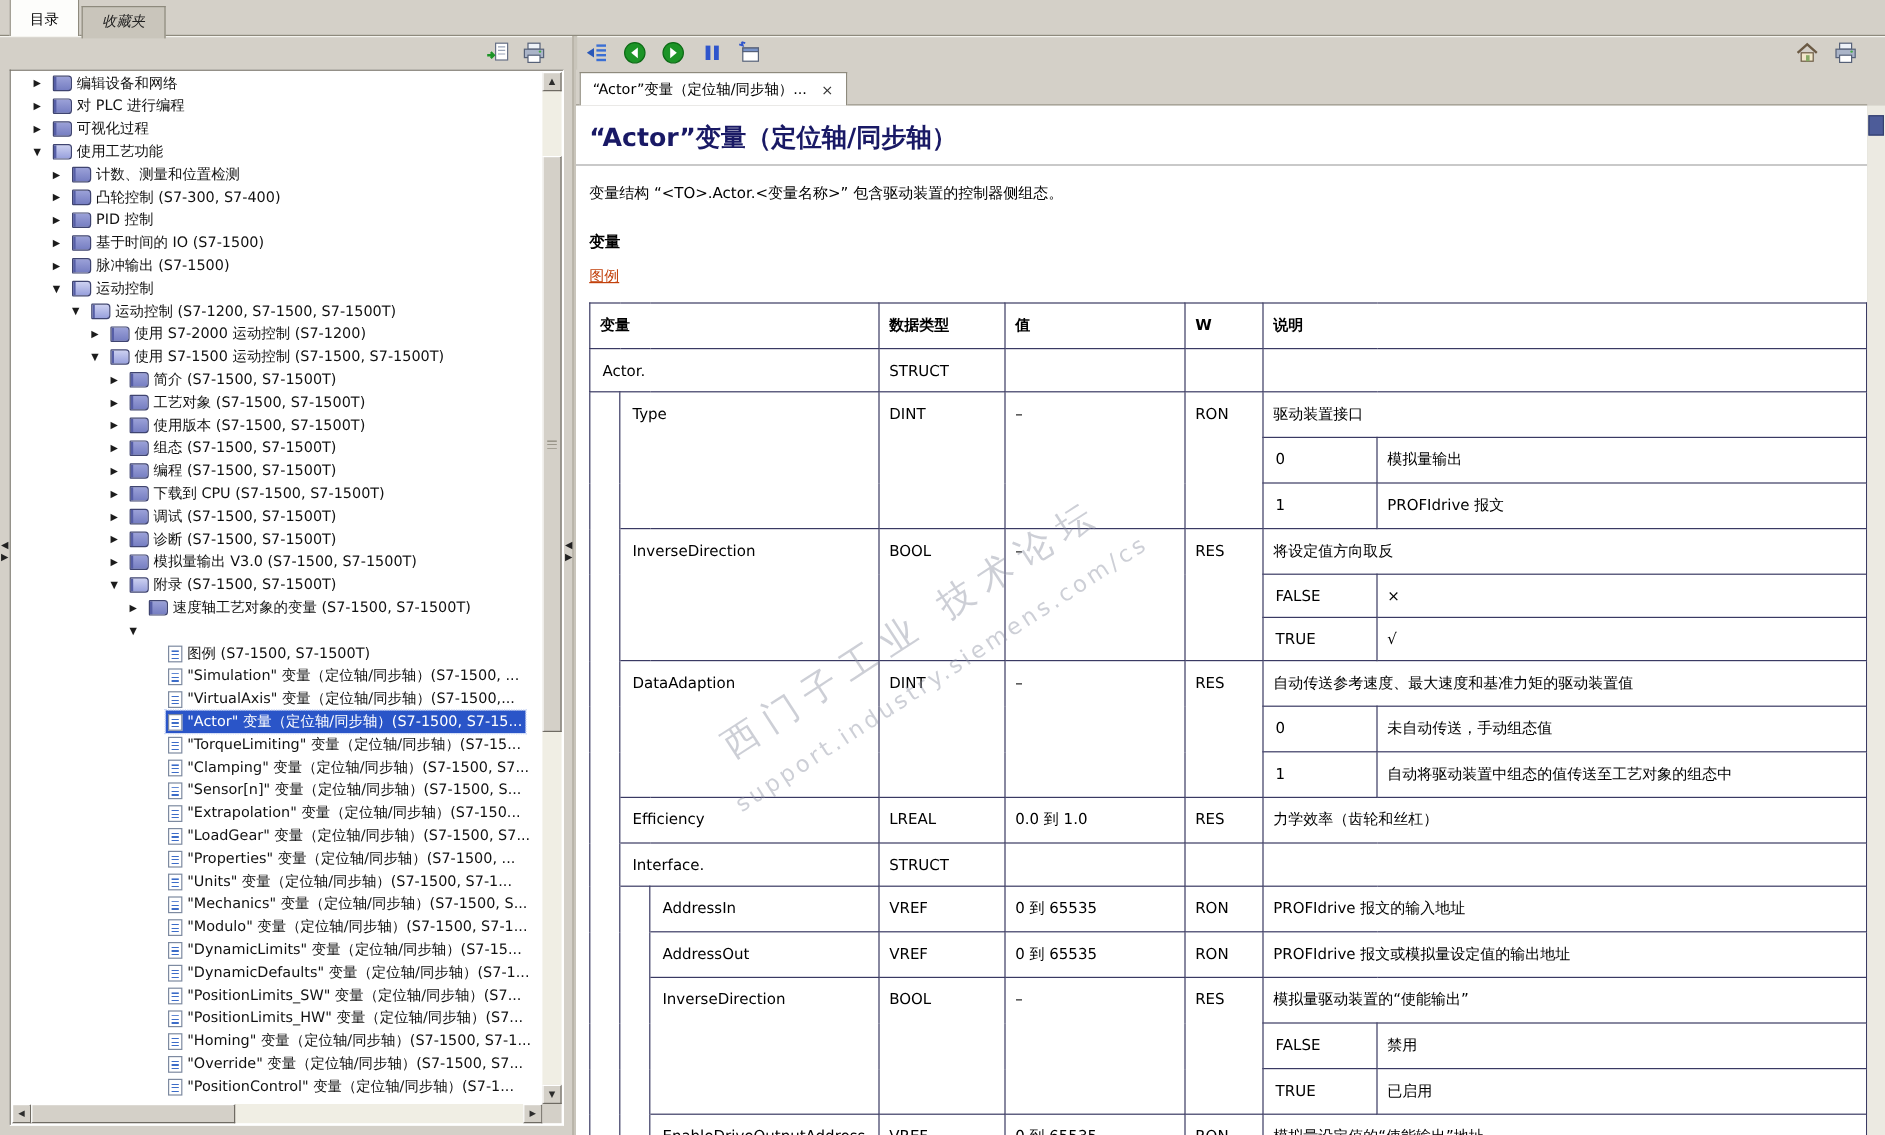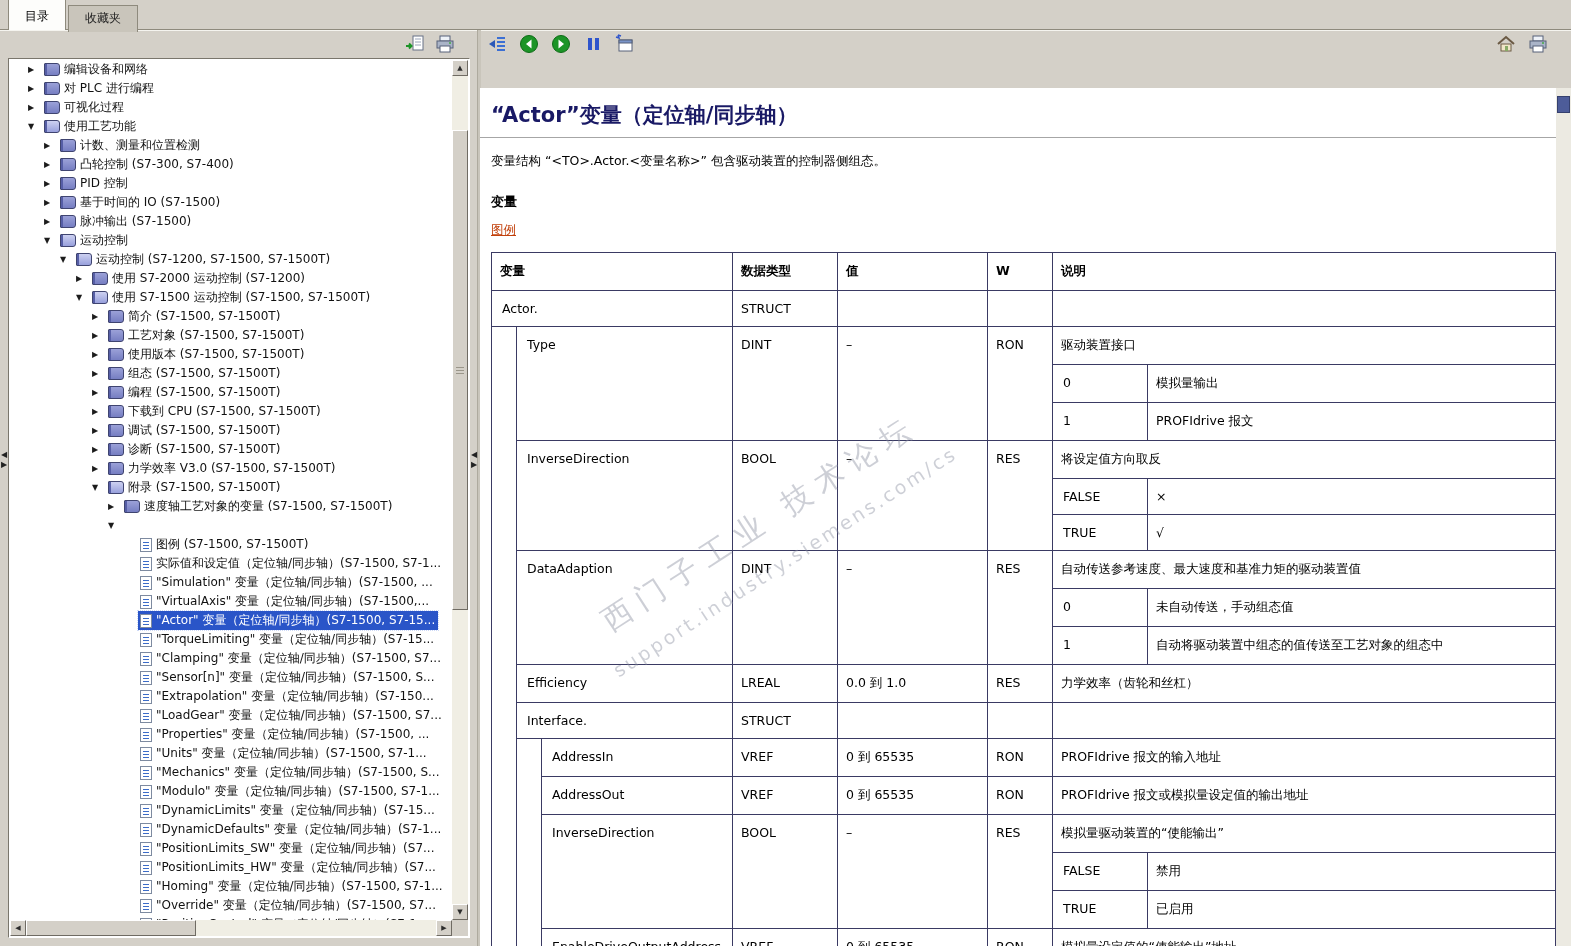--- a/index.html
+++ b/index.html
@@ -7,21 +7,21 @@
   #app{position:relative;width:1571px;height:946px;background:#d4d0c8;overflow:hidden;font-size:12px;color:#000;}
 
   
   .top-divider{position:absolute;left:0;top:29px;width:1571px;height:1px;background:#8e8a7d;}
   .top-divider2{position:absolute;left:0;top:30px;width:1571px;height:1px;background:#f5f4ef;}
 
   
   .left-tabs{position:absolute;left:8px;top:5px;display:flex;align-items:flex-end;height:25px;z-index:4;}
   .ltab{padding:4px 16px 5px 16px;border:1px solid #8e8a7d;border-bottom:none;background:#c9c5bb;margin-right:2px;font-size:12px;cursor:default;}
   .ltab.active{background:#fdfdfb;position:relative;top:0;padding-top:22px;}
-  .ltab.inactive{position:relative;top:2px;color:#222;}
+  .ltab.inactive{position:relative;top:2px;color:#222;font-style:italic;}
 
   
   .left-toolbar{position:absolute;left:8px;top:32px;width:462px;height:24px;display:flex;justify-content:flex-end;align-items:center;gap:8px;padding-right:14px;box-sizing:border-box;}
   .tool-btn{width:22px;height:20px;display:flex;align-items:center;justify-content:center;cursor:pointer;}
 
   
   .tree-box{position:absolute;left:8px;top:58px;width:462px;height:880px;background:#fff;border:1px solid;border-color:#7a766c #ffffff #ffffff #7a766c;box-sizing:border-box;}
   .tree-view{position:absolute;left:1px;top:1px;right:17px;bottom:17px;overflow:hidden;background:#fff;}
   .tree-row{height:19px;display:flex;align-items:center;white-space:nowrap;cursor:pointer;}
   .tree-arrow{display:inline-block;width:14px;font-size:8px;color:#1c1c1c;text-align:left;flex:0 0 14px;}
@@ -283,21 +283,21 @@
           <span class="tree-sel">
             <span class="icon-book"></span>
             <span class="tree-label">诊断 (S7-1500, S7-1500T)</span>
           </span>
         </div>
         <div class="tree-row">
           <span style="flex: 0 0 82px;"></span>
           <span class="tree-arrow">▶</span>
           <span class="tree-sel">
             <span class="icon-book"></span>
-            <span class="tree-label">力学效率 V3.0 (S7-1500, S7-1500T)</span>
+            <span class="tree-label">模拟量输出 V3.0 (S7-1500, S7-1500T)</span>
           </span>
         </div>
         <div class="tree-row">
           <span style="flex: 0 0 82px;"></span>
           <span class="tree-arrow">▼</span>
           <span class="tree-sel">
             <span class="icon-book open"></span>
             <span class="tree-label">附录 (S7-1500, S7-1500T)</span>
           </span>
         </div>
@@ -312,28 +312,20 @@
         <div class="tree-row">
           <span style="flex: 0 0 98px;"></span>
           <span class="tree-arrow">▼</span>
         </div>
         <div class="tree-row">
           <span style="flex: 0 0 114px;"></span>
           <span class="tree-arrow"></span>
           <span class="tree-sel">
             <span class="icon-page"></span>
             <span class="tree-label">图例 (S7-1500, S7-1500T)</span>
-          </span>
-        </div>
-        <div class="tree-row">
-          <span style="flex: 0 0 114px;"></span>
-          <span class="tree-arrow"></span>
-          <span class="tree-sel">
-            <span class="icon-page"></span>
-            <span class="tree-label">实际值和设定值（定位轴/同步轴）(S7-1500, S7-1...</span>
           </span>
         </div>
         <div class="tree-row">
           <span style="flex: 0 0 114px;"></span>
           <span class="tree-arrow"></span>
           <span class="tree-sel">
             <span class="icon-page"></span>
             <span class="tree-label">"Simulation" 变量（定位轴/同步轴）(S7-1500, ...</span>
           </span>
         </div>
@@ -550,20 +542,26 @@
     <span class="tool-btn">
       <svg width="20" height="20" viewBox="0 0 20 20">
         <rect x="5" y="2" width="10" height="5" fill="#eef2f8" stroke="#566178"></rect>
         <rect x="2" y="7" width="16" height="7" fill="#aab4c8" stroke="#566178"></rect>
         <rect x="5" y="12" width="10" height="6" fill="#fff" stroke="#566178"></rect>
         <circle cx="15" cy="9" r="1" fill="#44aa44"></circle>
       </svg>
     </span>
   </div>
 
+  <div class="content-tabs">
+    <div class="content-tab">
+      <span>“Actor”变量（定位轴/同步轴）...</span>
+      <span class="tab-close">×</span>
+    </div>
+  </div>
 
   <div class="content">
     <div class="c-header">
       <div class="c-title">“Actor”变量（定位轴/同步轴）</div>
     </div>
     <div class="c-body">
       <div class="c-intro">变量结构 “&lt;TO&gt;.Actor.&lt;变量名称&gt;” 包含驱动装置的控制器侧组态。</div>
       <div class="c-section">变量</div>
       <div class="c-link"><a>图例</a></div>
 

